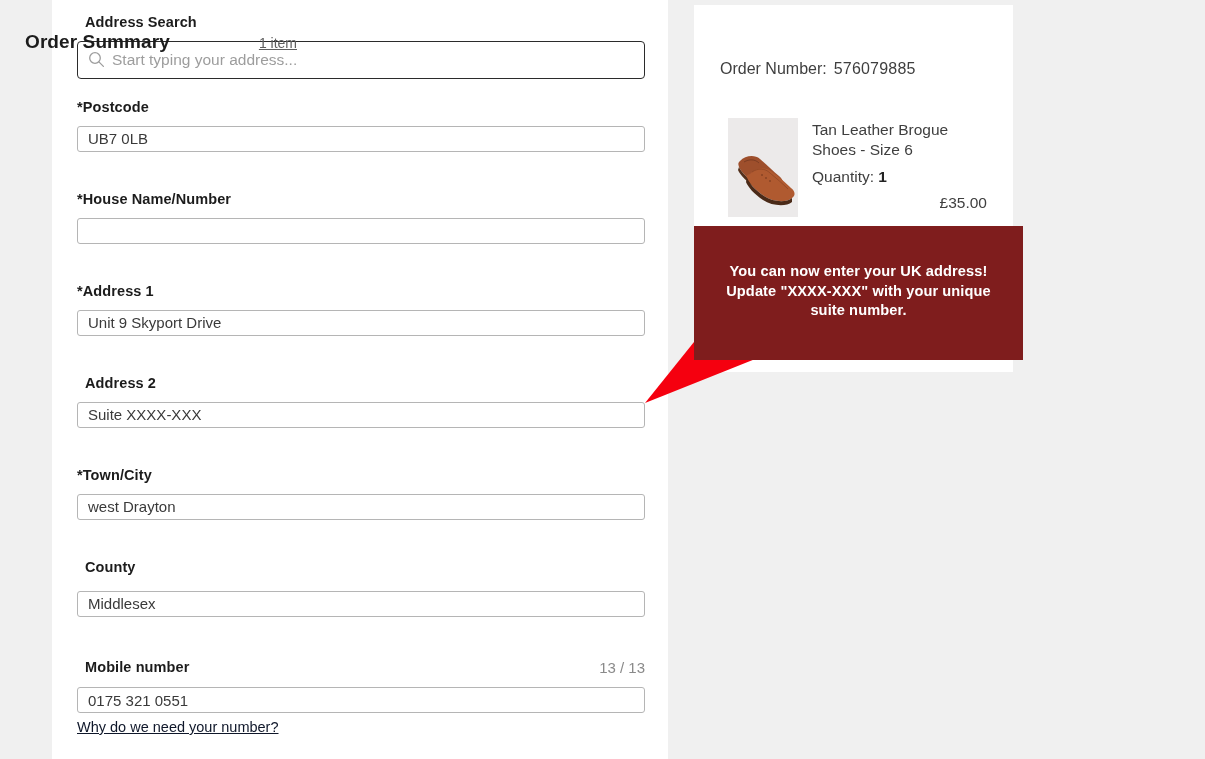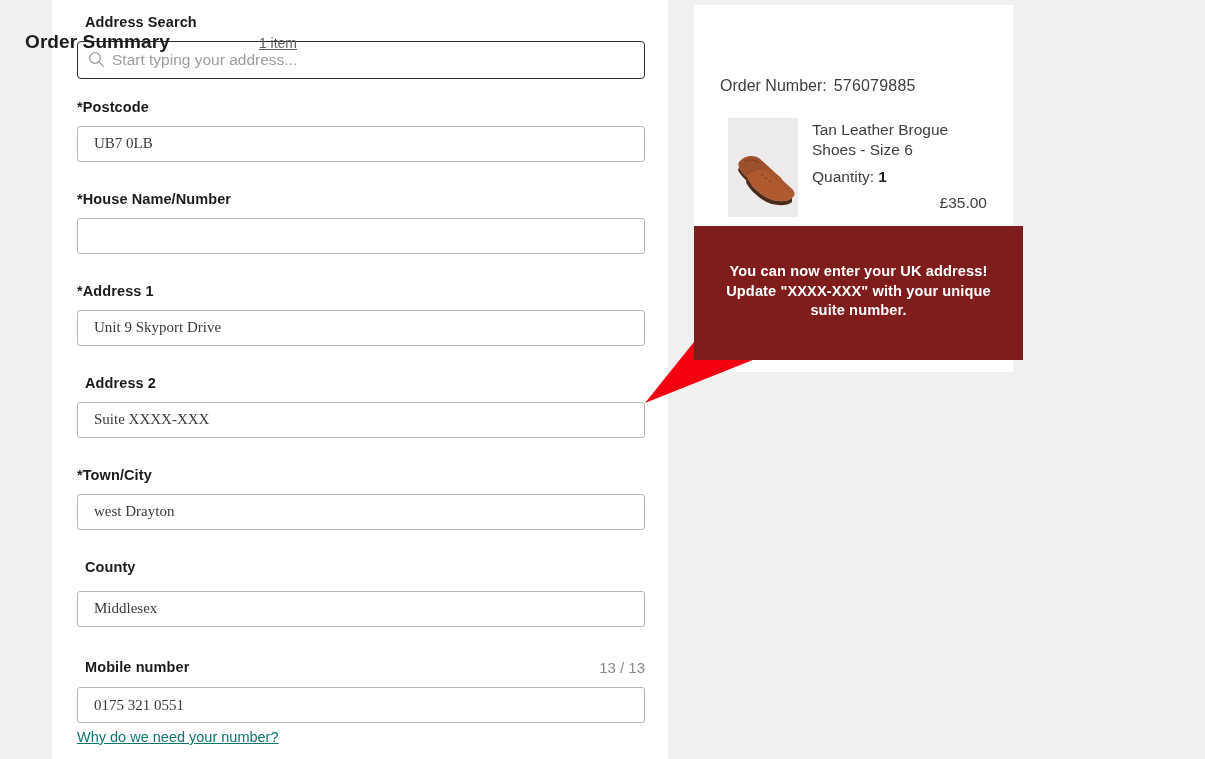--- a/index.html
+++ b/index.html
@@ -46,28 +46,28 @@
     color: #1c1c1c;
     letter-spacing: 0.1px;
     line-height: 1;
     display: block;
   }
   .field-label.indent { padding-left: 8px; }
 
   .text-input {
     box-sizing: border-box;
     width: 568px;
-    height: 36px;
+    height: 26px;
     border: 1px solid #b5b5b5;
     border-radius: 3px;
     background: #ffffff;
-    font-family: Liberation Serif, serif;
+    font-family: Liberation Sans, sans-serif;
     font-size: 15px;
     color: #3a3a3a;
-    padding: 0 16px;
+    padding: 0 10px;
     outline: none;
     display: block;
   }
   .text-input::placeholder { color: #9a9a9a; }
 
   
   .search-wrap {
     position: relative;
     width: 568px;
     height: 38px;
@@ -100,21 +100,21 @@
     right: 0;
     top: 0;
     font-size: 15px;
     color: #8a8a8a;
     line-height: 1;
   }
 
   .help-link {
     display: inline-block;
     font-size: 14.5px;
-    color: #0f766e;
+    color: #0f172a;
     text-decoration: underline;
     cursor: pointer;
   }
 
   
   .abs { position: absolute; }
 
   
   .summary-card {
     position: absolute;
@@ -140,21 +140,21 @@
     letter-spacing: 0.1px;
   }
   .summary-count {
     font-size: 14px;
     color: #5e5e5e;
     text-decoration: underline;
   }
   .order-number {
     position: absolute;
     left: 720px;
-    top: 77px;
+    top: 60px;
     font-size: 16px;
     color: #3f3f3f;
     white-space: nowrap;
   }
   .order-number .num { margin-left: 7px; letter-spacing: 0.2px; }
 
   .product-row {
     position: absolute;
     left: 728px;
     top: 118px;

